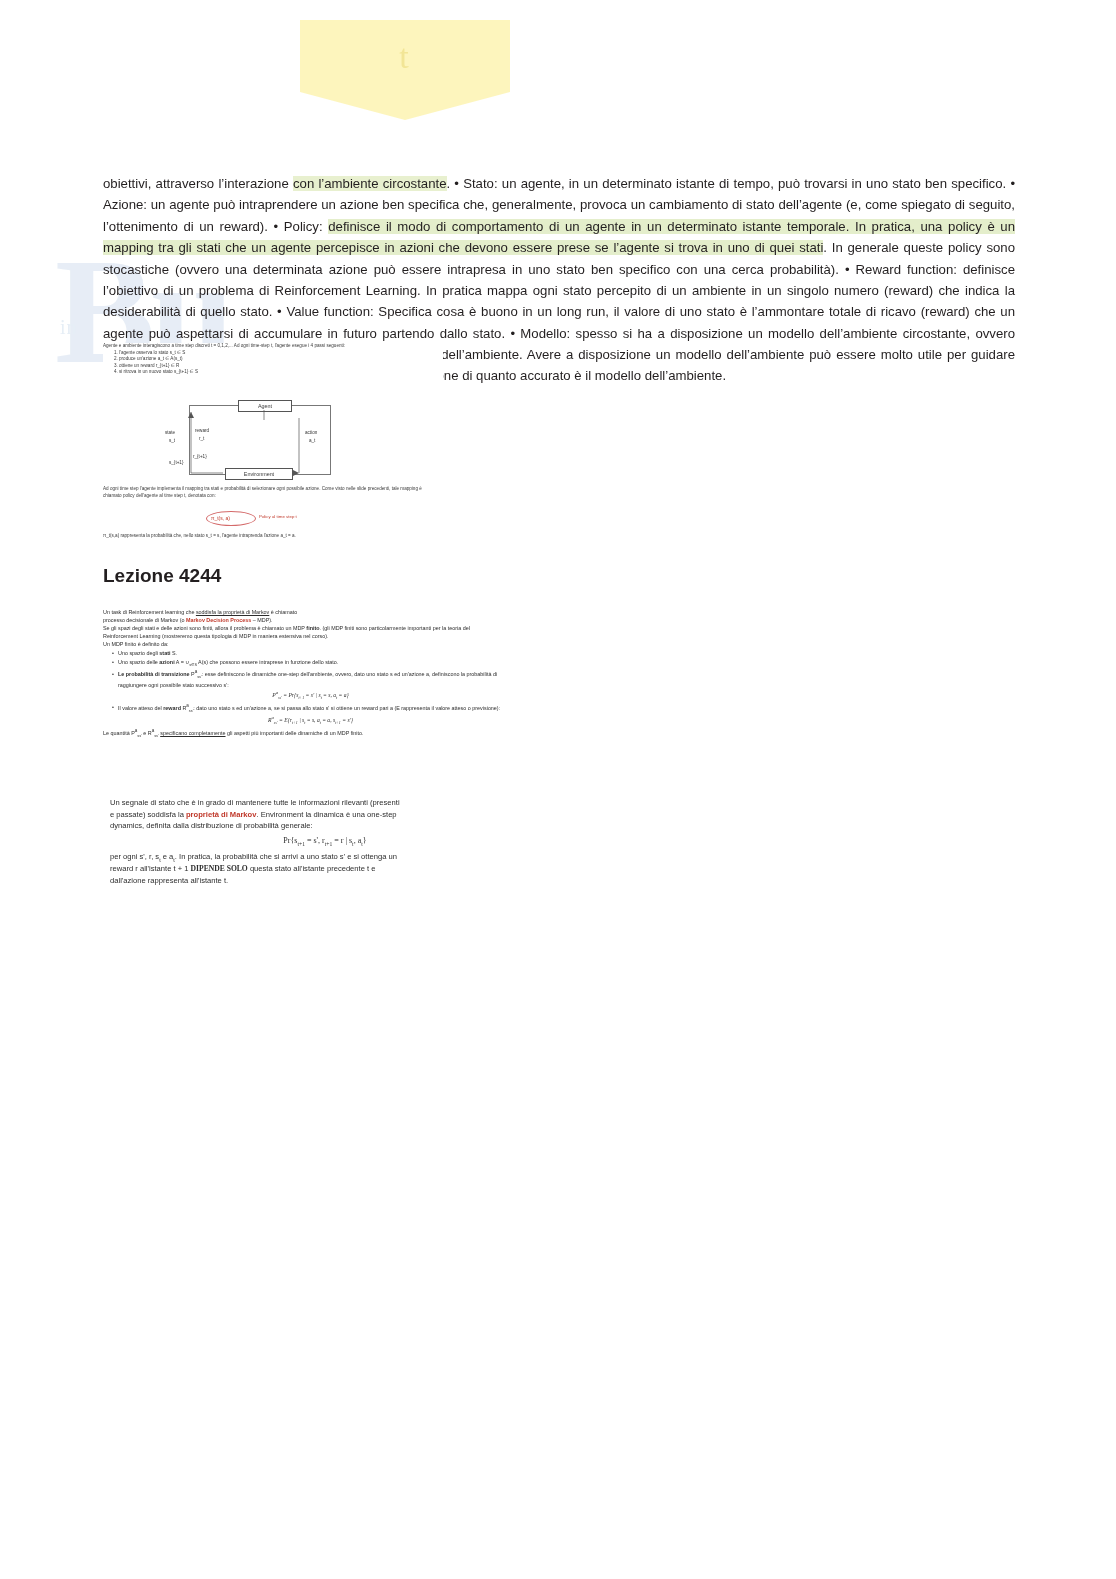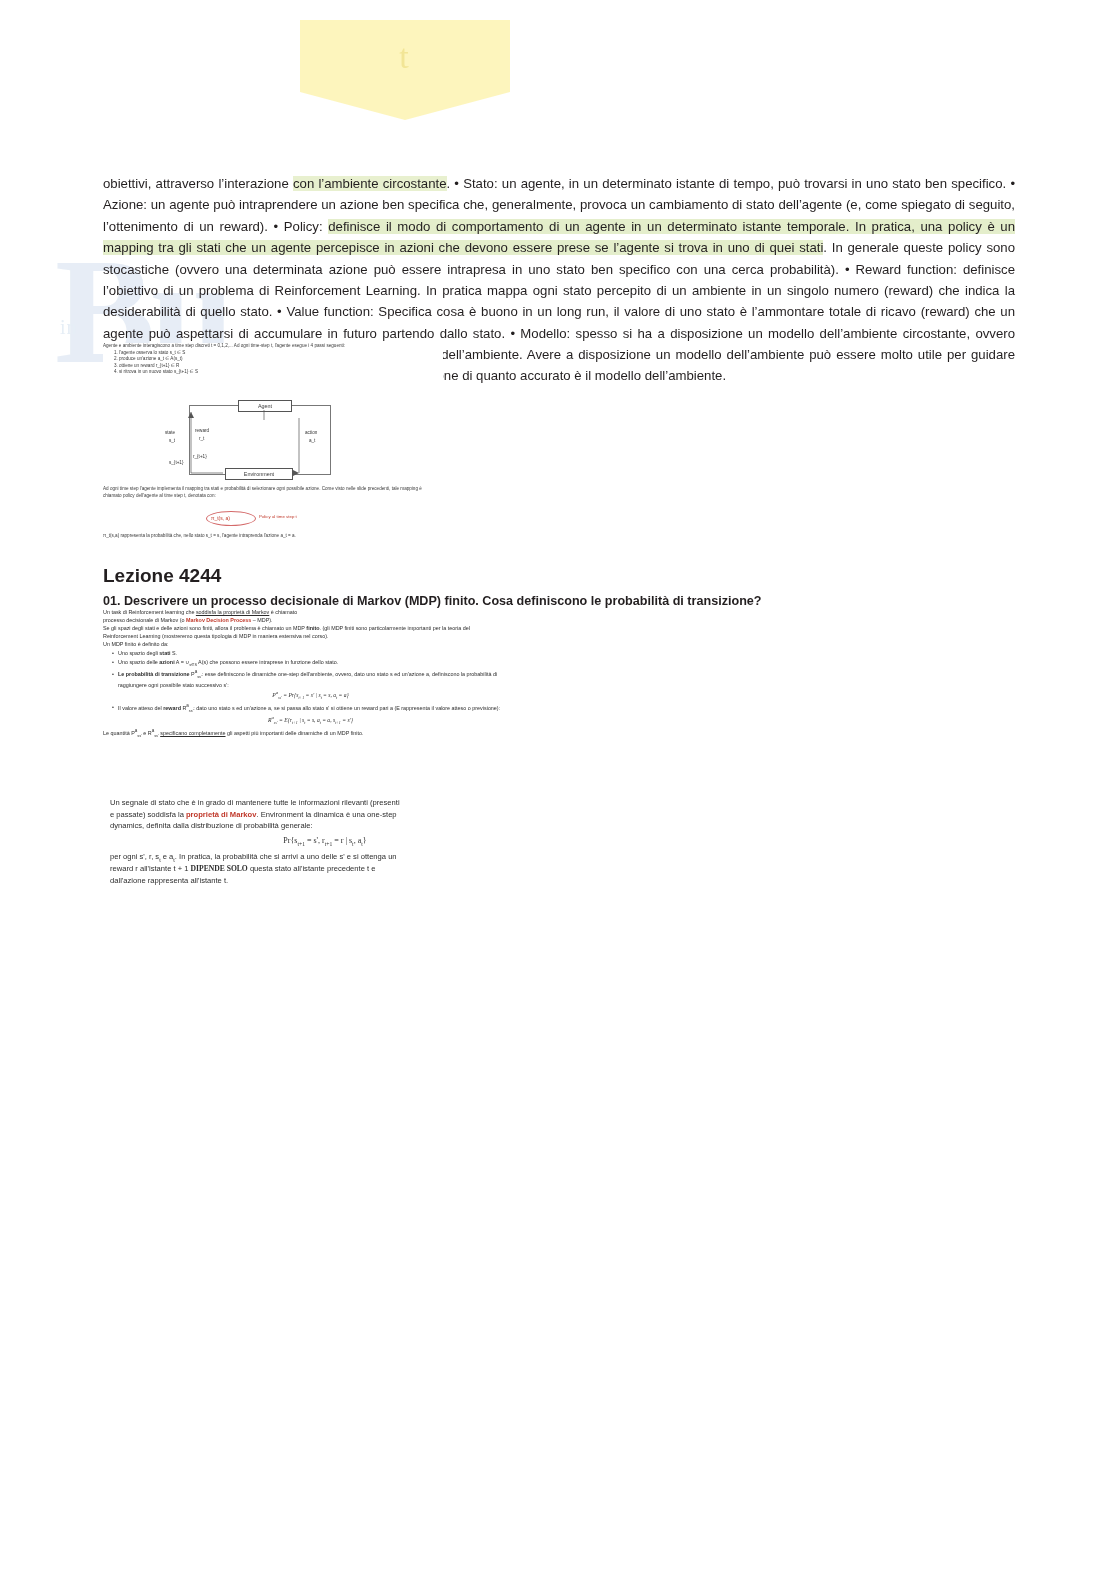--- a/index.html
+++ b/index.html
@@ -311,21 +311,20 @@
     </div>
 
     <div class="s1-note">Ad ogni time step l'agente implementa il mapping tra stati e probabilità di selezionare ogni possibile azione. Come visto nelle slide precedenti, tale mapping è chiamato policy dell'agente al time step t, denotata con:</div>
     <div class="s1-ellipse"></div>
     <div class="s1-formula">π_t(s, a)</div>
     <div class="s1-ellipse-lbl">Policy al time step t</div>
     <div class="s1-bottom">π_t(s,a) rappresenta la probabilità che, nello stato s_t = s, l'agente intraprenda l'azione a_t = a.</div>
   </div>
 
   <div class="lezione">Lezione 4244</div>
-  <div class="q1">01. Descrivere un processo decisionale di Markov (MDP) finito. Cosa definiscono le probabilità di transizione?</div>
 
   <div class="slide2">
     <div>
       <span>Un task di Reinforcement learning che </span><span class="u">soddisfa la proprietà di Markov</span><span> è chiamato</span>
     </div>
     <div>
       <span>processo decisionale di Markov (o </span><span class="red">Markov Decision Process</span><span> – MDP).</span>
     </div>
     <div>
       <span>Se gli spazi degli stati e delle azioni sono finiti, allora il problema è chiamato un MDP </span><b>finito</b><span>. (gli MDP finiti sono particolarmente importanti per la teoria del Reinforcement Learning (mostreremo questa tipologia di MDP in maniera estensiva nel corso).</span>
@@ -348,21 +347,21 @@
 
 
   <div class="slide3">
     <div>Un segnale di stato che è in grado di mantenere tutte le informazioni rilevanti (presenti</div>
     <div>
       <span>e passate) soddisfa la </span><span class="red">proprietà di Markov</span><span>. Environment la dinamica è una one-step</span>
     </div>
     <div>dynamics, definita dalla distribuzione di probabilità generale:</div>
     <div class="eq"><span id="s3eq">Pr{s<sub>t+1</sub> = s', r<sub>t+1</sub> = r | s<sub>t</sub>, a<sub>t</sub>}</span></div>
     <div>
-      <span>per ogni s', r, s</span><sub>t</sub><span> e a</span><sub>t</sub><span>. In pratica, la probabilità che si arrivi a uno delle s' e si ottenga un</span>
+      <span>per ogni s', r, s</span><sub>t</sub><span> e a</span><sub>t</sub><span>. In pratica, la probabilità che si arrivi a uno stato s' e si ottenga un</span>
     </div>
     <div>
       <span>reward r all'istante t + 1 </span><b>DIPENDE SOLO</b><span> questa stato all'istante precedente t e</span>
     </div>
     <div>dall'azione rappresenta all'istante t.</div>
   </div>
 
 </div>
 
 </body></html>

